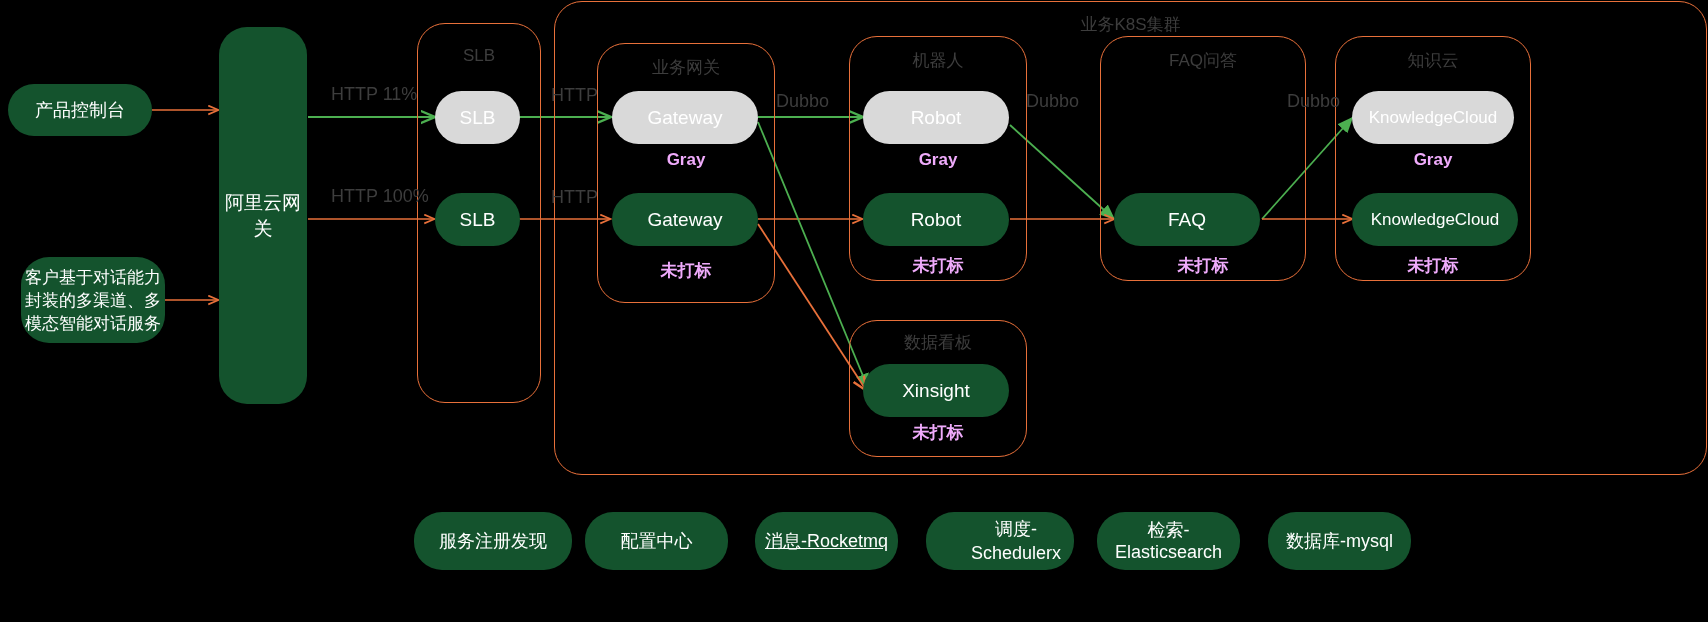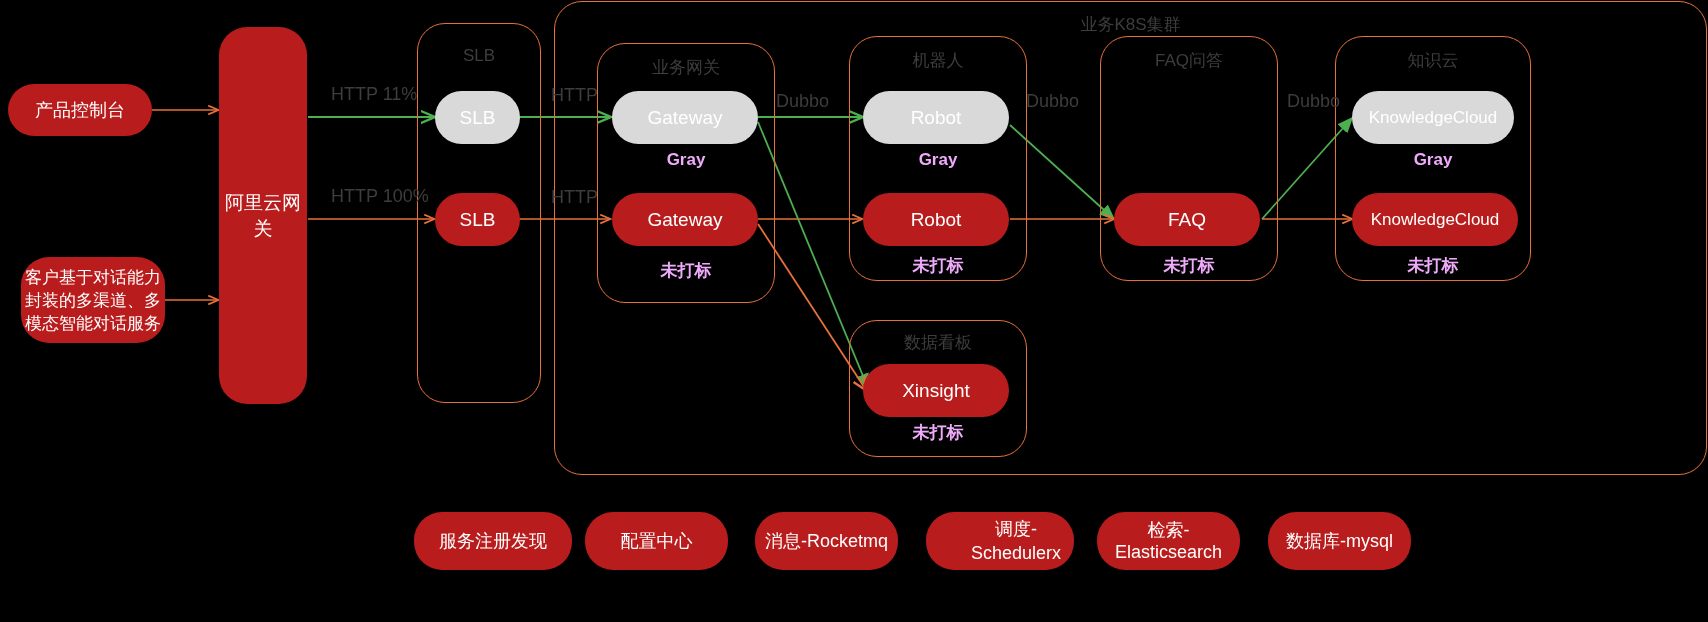--- a/index.html
+++ b/index.html
@@ -51,21 +51,21 @@
   .node {
     display: flex;
     align-items: center;
     justify-content: center;
     text-align: center;
     color: #ffffff;
     font-size: 19px;
     line-height: 24px;
     padding: 2px 4px;
   }
-  .node.orange { background: #b91c1c; }
+  .node.orange { background: #14532d; }
   .node.gray   { background: #d9d9d9; }
   .node.cn     { font-size: 18px; }
   .node.small  { font-size: 17px; }
   .node.tall-cn{ font-size: 19px; }
 
   
   .edge-label {
     position: absolute;
     color: #3d3d3d;
     font-size: 18px;
@@ -176,21 +176,21 @@
     <div class="sub-label" style="top:113px;">Gray</div>
     <div class="sub-label" style="top:219px;">未打标</div>
   </div>
   <div class="abs node gray" style="left:863px; top:91px; width:146px; height:53px;">
     <span>Robot</span>
   </div>
   <div class="abs node orange" style="left:863px; top:193px; width:146px; height:53px;">
     <span>Robot</span>
   </div>
 
-  <div class="abs group" style="left:1100px; top:36px; width:178px; height:245px;">
+  <div class="abs group" style="left:1100px; top:36px; width:206px; height:245px;">
     <div class="group-title" style="top:14px;">FAQ问答</div>
     <div class="sub-label" style="top:219px;">未打标</div>
   </div>
   <div class="abs node orange" style="left:1114px; top:193px; width:146px; height:53px;">
     <span>FAQ</span>
   </div>
 
   <div class="abs group" style="left:1335px; top:36px; width:196px; height:245px;">
     <div class="group-title" style="top:14px;">知识云</div>
     <div class="sub-label" style="top:113px;">Gray</div>
@@ -218,21 +218,21 @@
   <div class="edge-label" style="left:776px; top:91px;">Dubbo</div>
   <div class="edge-label" style="left:1026px; top:91px;">Dubbo</div>
   <div class="edge-label" style="left:1287px; top:91px;">Dubbo</div>
 
   <div class="abs node orange cn" style="left:414px; top:512px; width:158px; height:58px;font-family:Liberation Serif, serif;">
     <span>服务注册发现</span>
   </div>
   <div class="abs node orange cn" style="left:585px; top:512px; width:143px; height:58px;">
     <span>配置中心</span>
   </div>
-  <div class="abs node orange cn" style="left:755px; top:512px; width:143px; height:58px;">
+  <div class="abs node orange cn" style="left:755px; top:512px; width:143px; height:58px;text-decoration:underline;">
     <span>消息-Rocketmq</span>
   </div>
   <div class="abs node orange cn" style="left:926px; top:512px; width:148px; height:58px;padding-left:36px;">
     <span>调度-Schedulerx</span>
   </div>
   <div class="abs node orange cn" style="left:1097px; top:512px; width:143px; height:58px; white-space:pre-line; line-height:22px;">
     <span>检索-
 Elasticsearch</span>
   </div>
   <div class="abs node orange cn" style="left:1268px; top:512px; width:143px; height:58px;">

